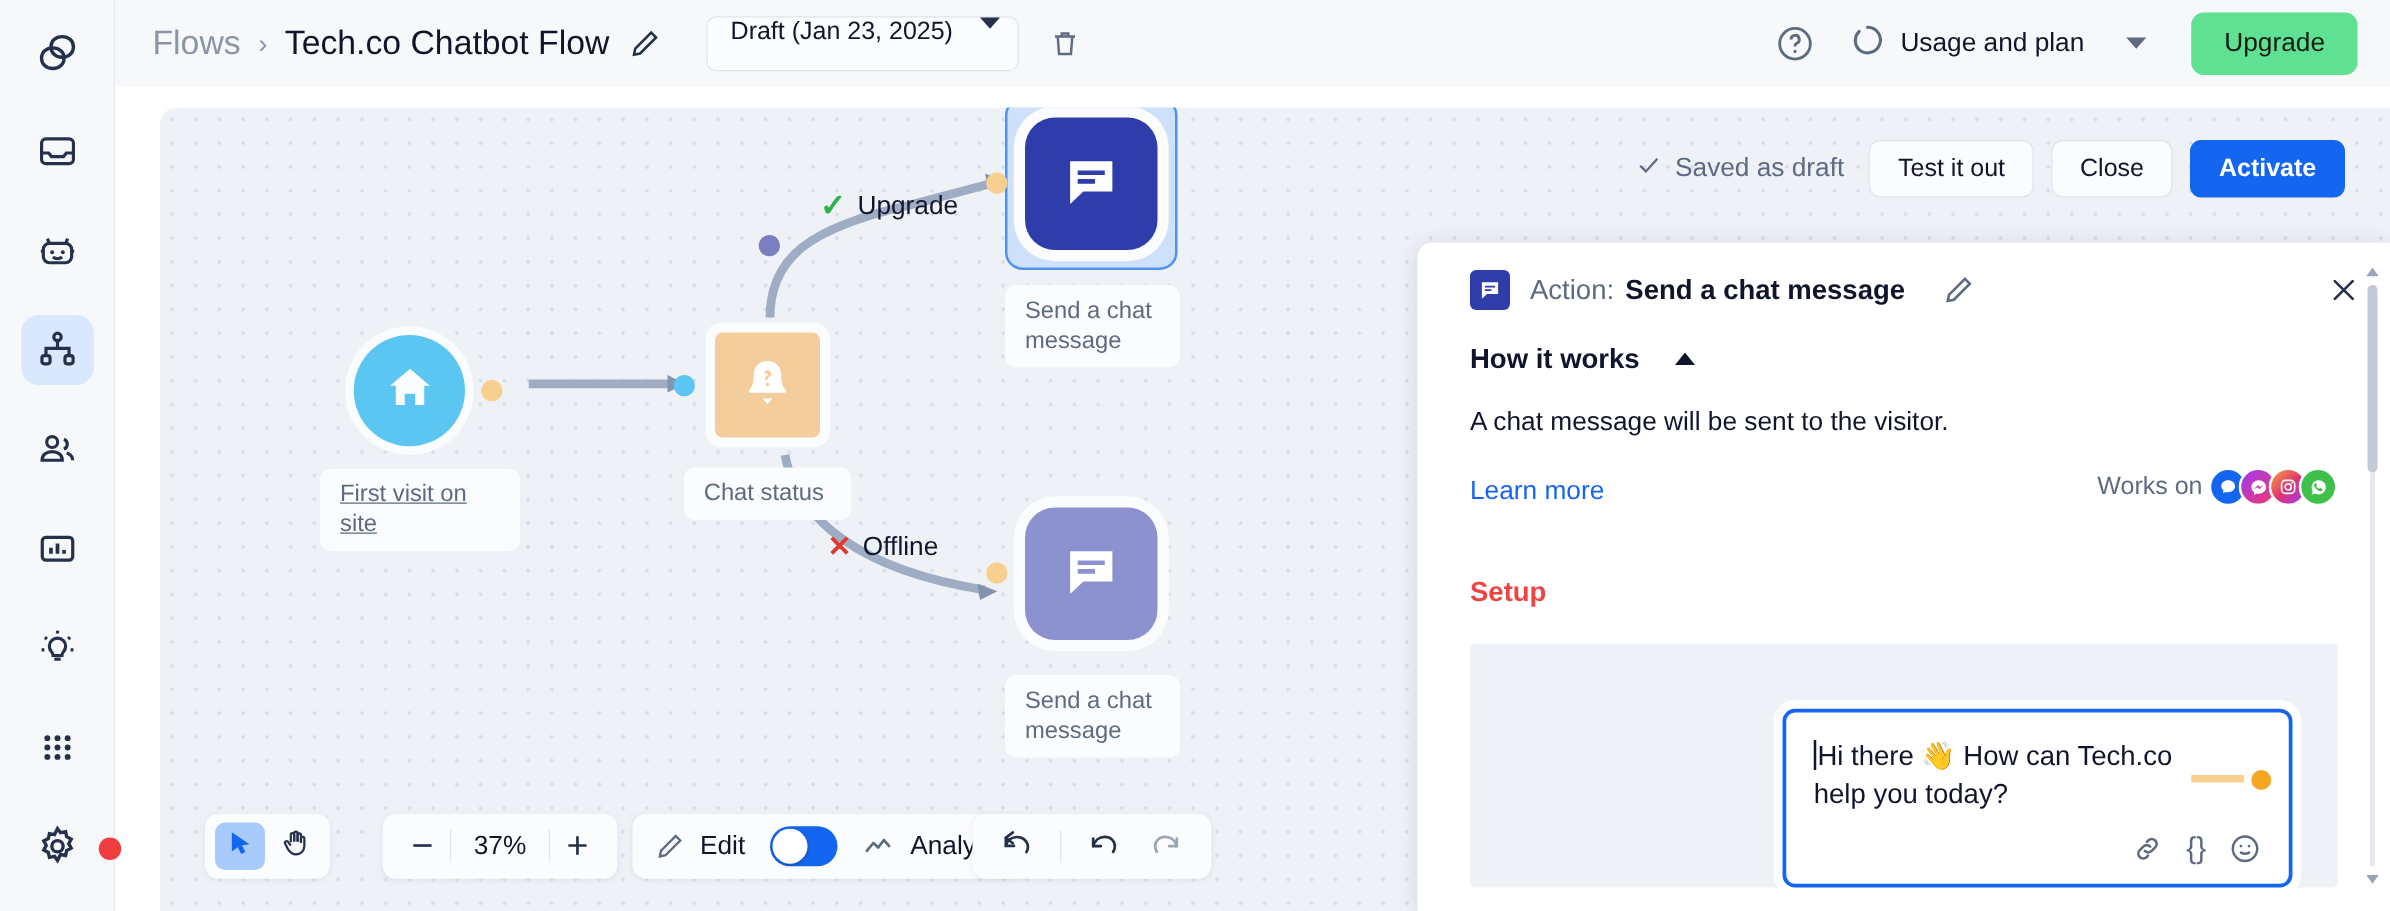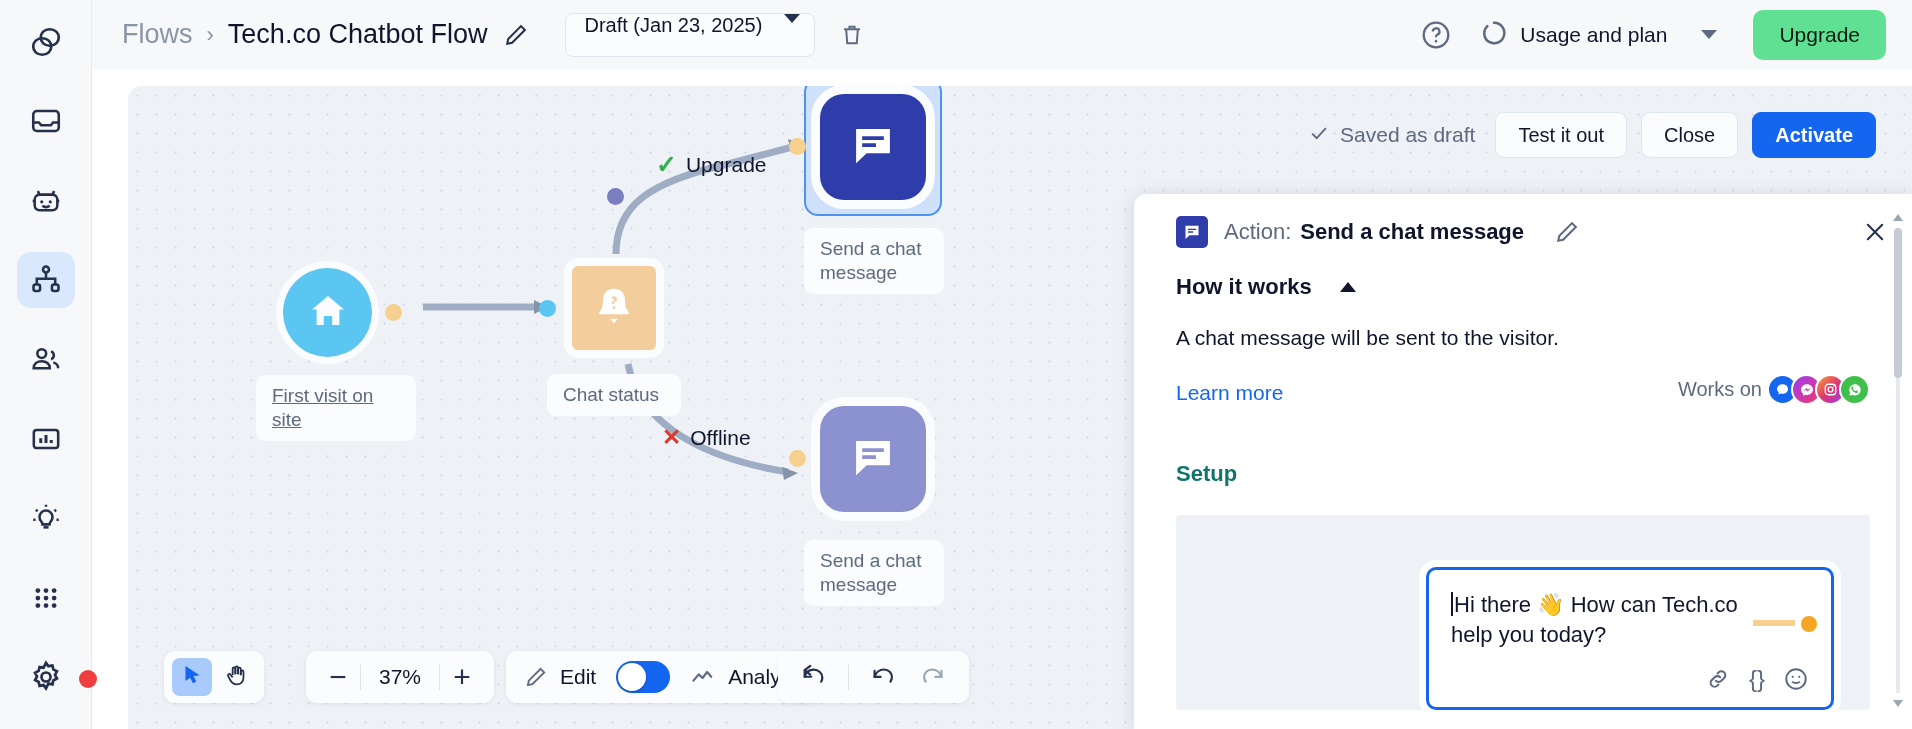--- a/index.html
+++ b/index.html
@@ -174,21 +174,21 @@
   .chan {
     width: 31px; height: 31px; border-radius: 50%; border: 2.5px solid #fff;
     margin-left: -7px; display: flex; align-items: center; justify-content: center;
   }
   .chan:first-of-type { margin-left: 0; }
   .chan.c1 { background: #1466f0; }
   .chan.c2 { background: linear-gradient(135deg,#9b3bf5,#f4386b); }
   .chan.c3 { background: linear-gradient(135deg,#f9a23b,#e0366f,#9b3bf5); }
   .chan.c4 { background: #3fc04a; }
 
-  #setup-title { margin-top: 56px; font-size: 22px; font-weight: bold; color: #0f766e; }
+  #setup-title { margin-top: 56px; font-size: 22px; font-weight: bold; color: #ef4444; }
   #setup-area {
     margin-top: 28px; background: #eef1f6; border-radius: 4px;
     padding: 52px 28px 0 24px; min-height: 190px; position: relative;
   }
   #bubble-wrap { display: flex; justify-content: flex-end; padding-right: 8px; }
   #msg-bubble {
     background: #fff; border: 3px solid #1466f0; border-radius: 10px;
     width: 408px; padding: 20px 22px 14px 22px; position: relative;
     box-shadow: 0 0 0 7px #fff;
   }

